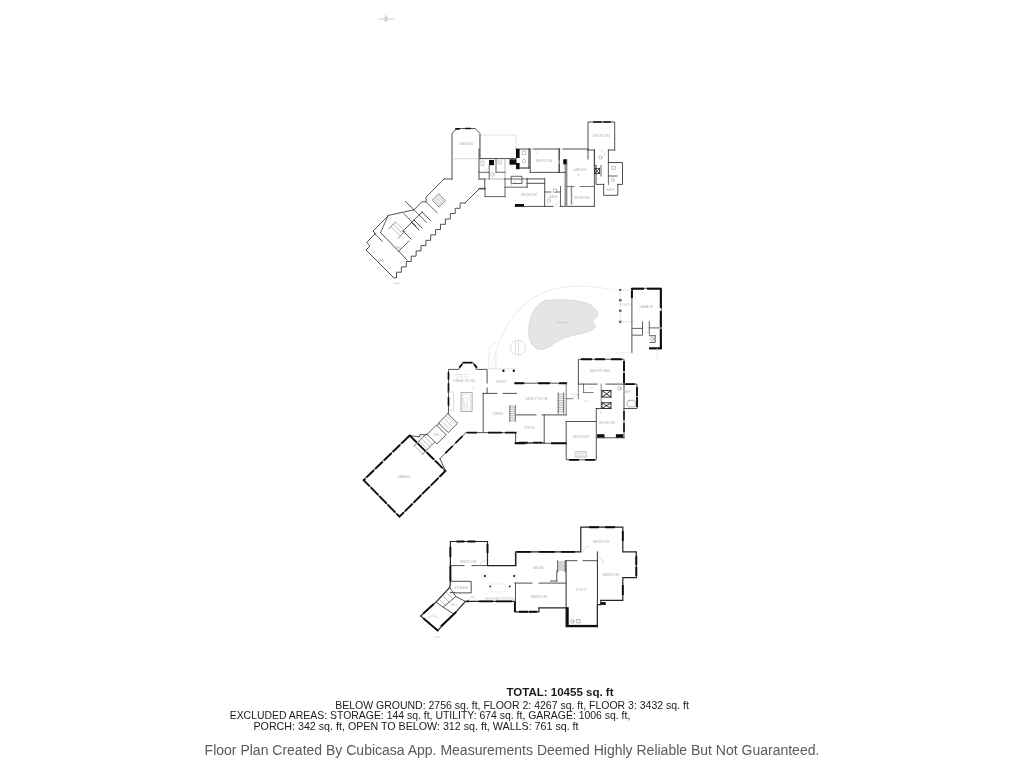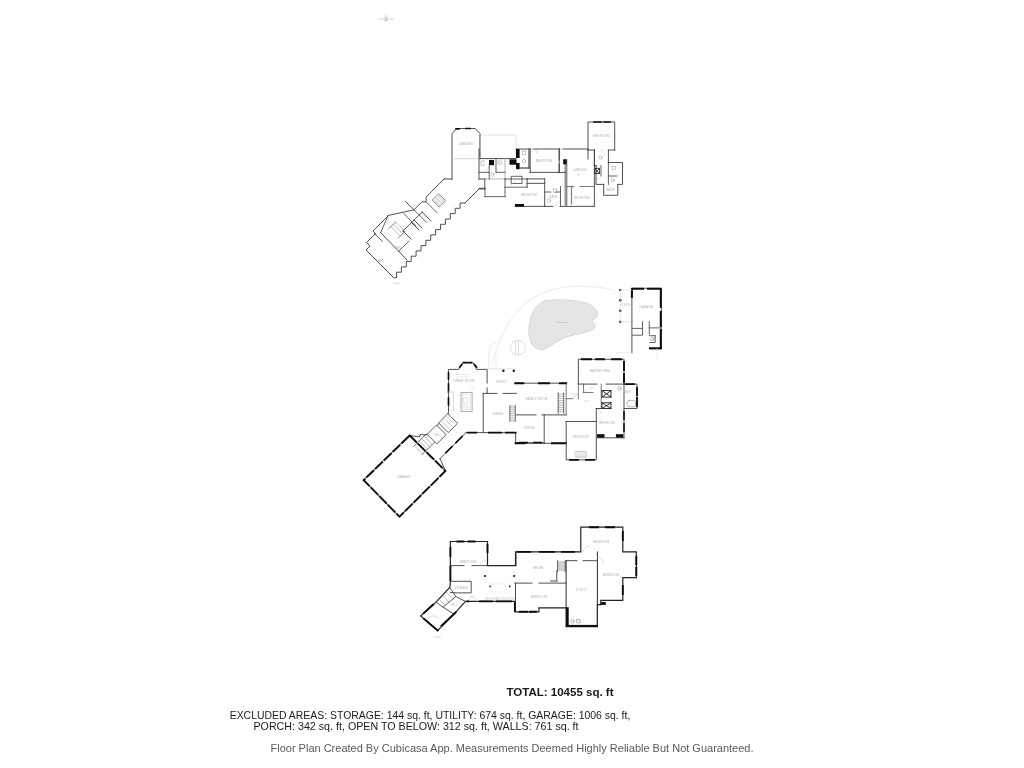--- a/index.html
+++ b/index.html
@@ -4,21 +4,21 @@
 <style>
 html,body{margin:0;padding:0;background:#ffffff;}
 body{width:1024px;height:768px;overflow:hidden;font-family:"Liberation Sans", sans-serif;}
 .page{position:relative;width:1024px;height:768px;}
 svg{position:absolute;left:0;top:0;}
 .ftr{position:absolute;left:0;top:0;width:1024px;text-align:center;color:#1a1a1a;}
 .l1{position:absolute;top:685.5px;width:1024px;font-weight:bold;font-size:11.5px;margin-left:48px;}
 .l2{position:absolute;top:699px;width:1024px;font-size:10.5px;}
 .l3{position:absolute;top:709.5px;width:860px;font-size:10.45px;}
 .l4{position:absolute;top:720px;width:832px;font-size:10.7px;}
-.l5{position:absolute;top:742px;width:1024px;font-size:11px;color:#5a5a5a;}
+.l5{position:absolute;top:742px;width:1024px;font-size:14px;color:#5a5a5a;}
 </style>
 </head>
 <body>
 <div class="page">
 <svg width="1024" height="768" viewBox="0 0 1024 768">
 
 <g id="compass" stroke="#b5b5b5" stroke-width="0.6" fill="none">
 <circle cx="386" cy="19" r="2.2"></circle>
 <path d="M378,19 H383 M389,19 H394 M386,14.5 V16.5"></path>
 <path d="M385,20.3 L386,16.8 L387,20.3 Z" fill="#a5a5a5" stroke="none"></path>
@@ -444,19 +444,20 @@
 <path d="M468.5,601.4 a5,5 0 0 1 5,-5 M476.3,601.4 a5,5 0 0 0 -5,-5" stroke="#b9b9b9" stroke-width="0.5"></path>
 
 <path d="M468,601.4 h-0.5 M480,601.4 h12 M497,601.4 h14 M514.9,603 v8 M455.5,612.5 l-14,13.2 M437.7,630.5 l-13.5,-11.5 M424,612.9 l9,-8.2" stroke="#0d0d0d" stroke-width="1.9"></path>
 
 <path d="M450.4,567 v8 M450.4,575 v5" stroke="#0d0d0d" stroke-width="1.9"></path>
 </g>
 </svg>
 
 <div class="ftr l1">TOTAL: 10455 sq. ft</div>
 
+<div class="ftr l2">BELOW GROUND: 2756 sq. ft, FLOOR 2: 4267 sq. ft, FLOOR 3: 3432 sq. ft</div>
 
 <div class="ftr l3">EXCLUDED AREAS: STORAGE: 144 sq. ft, UTILITY: 674 sq. ft, GARAGE: 1006 sq. ft,</div>
 
 <div class="ftr l4">PORCH: 342 sq. ft, OPEN TO BELOW: 312 sq. ft, WALLS: 761 sq. ft</div>
 
 <div class="ftr l5">Floor Plan Created By Cubicasa App. Measurements Deemed Highly Reliable But Not Guaranteed.</div>
 </div>
 
 </body></html>

